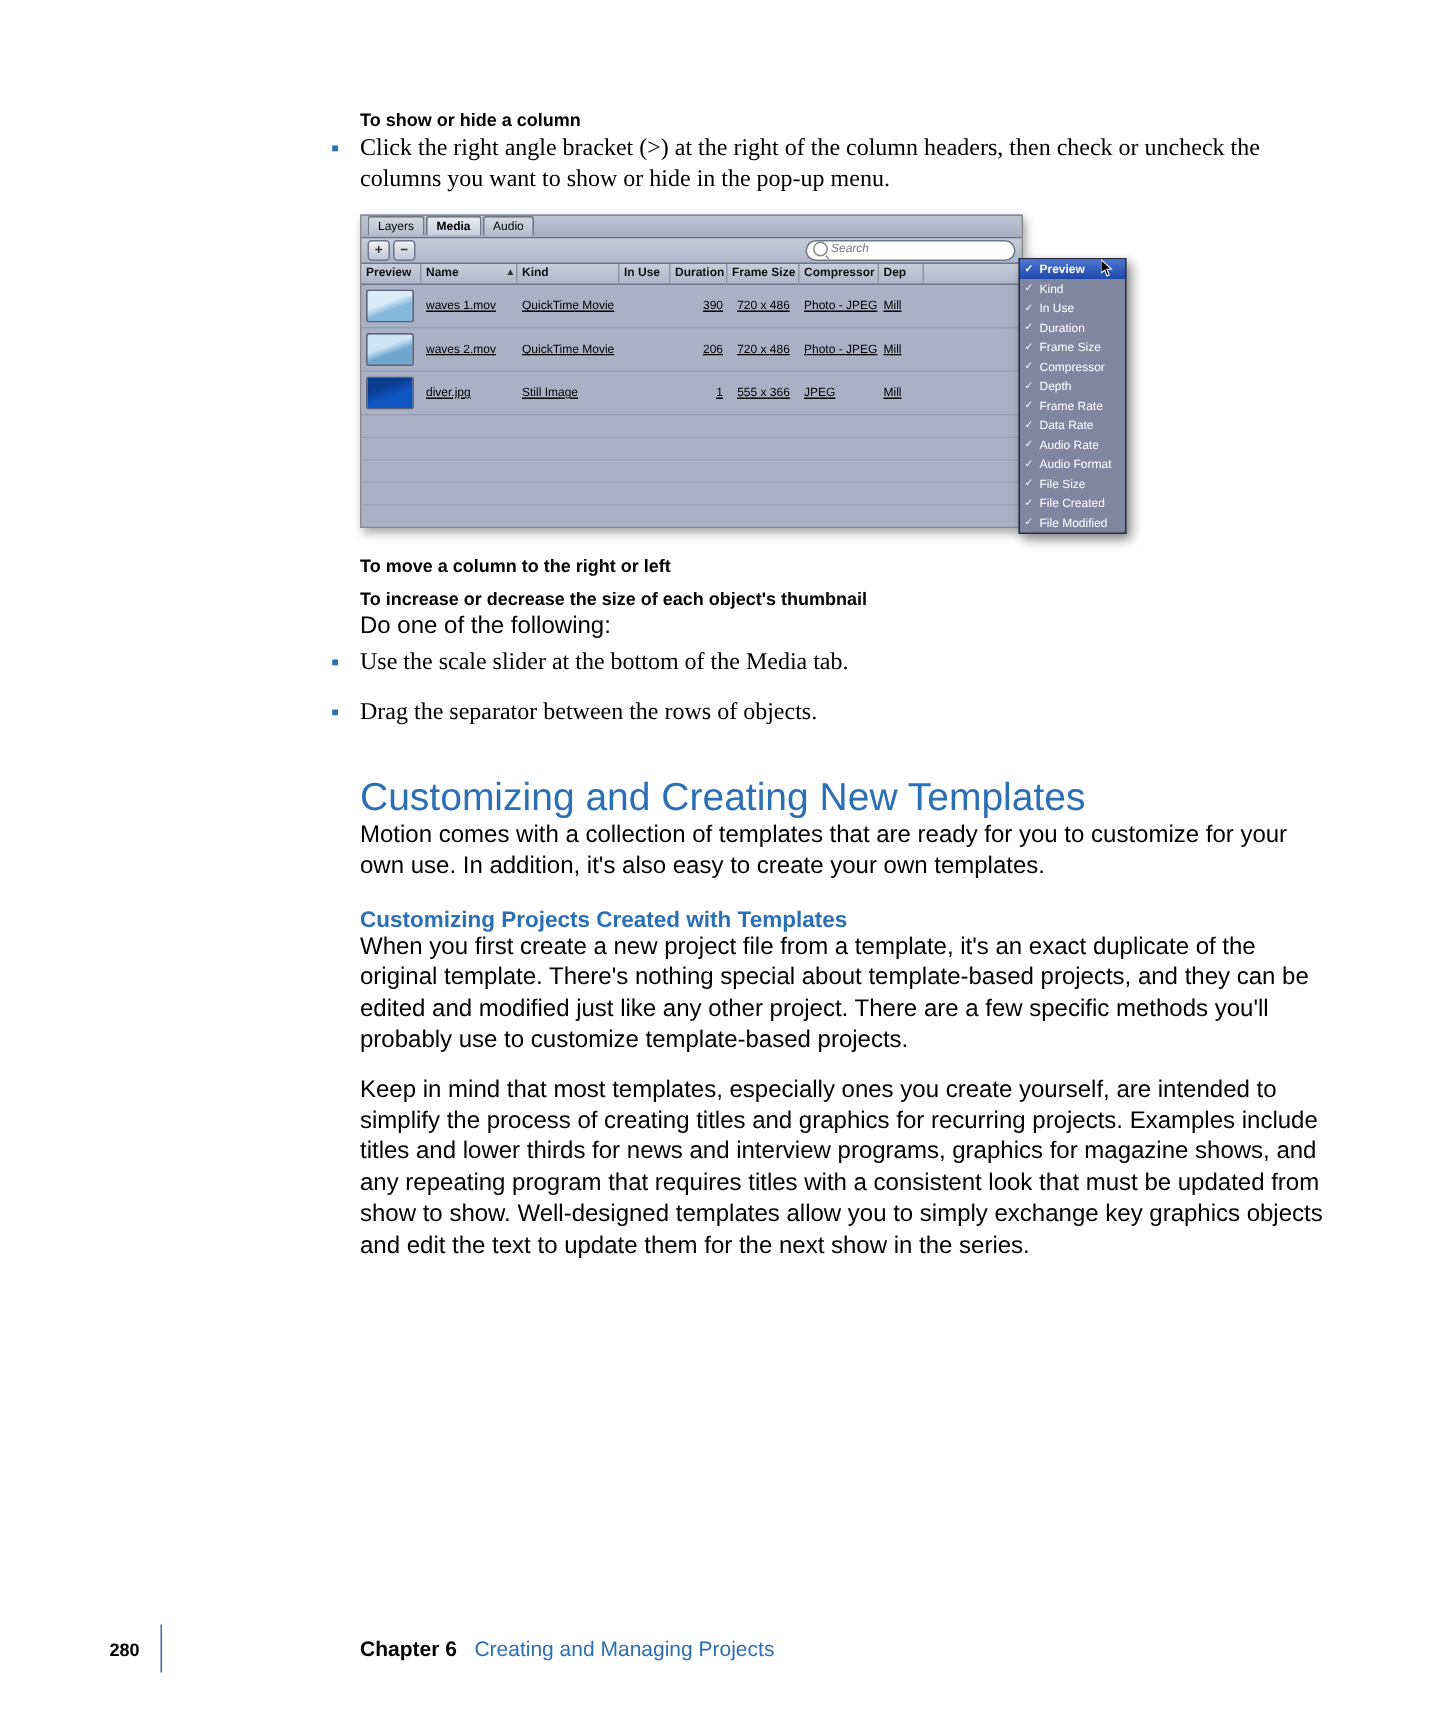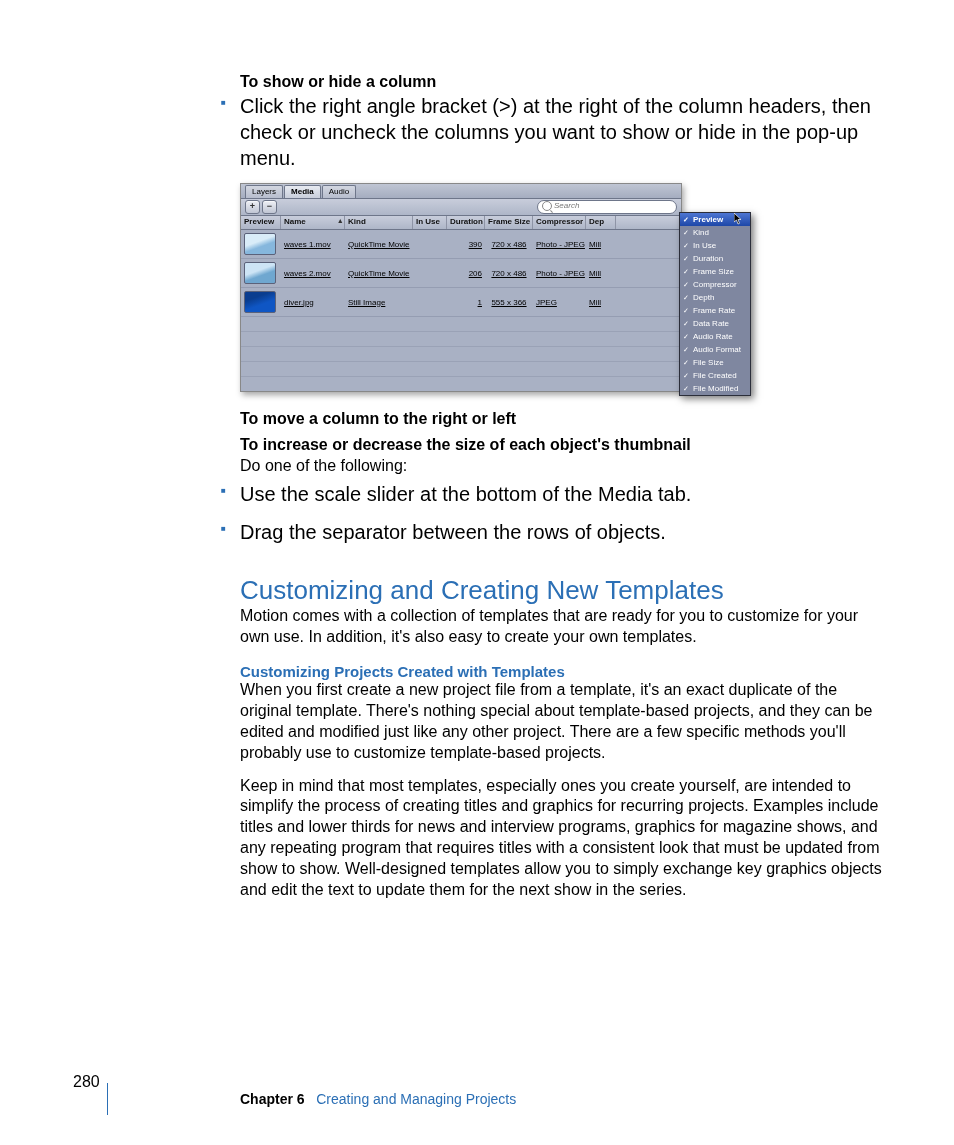--- a/index.html
+++ b/index.html
@@ -12,34 +12,35 @@
   }
   .page {
     position: relative;
     width: 954px;
     height: 1145px;
     box-sizing: border-box;
     padding: 73px 70px 0 240px;
   }
   .subhead {
     font-weight: 600;
-    font-size: 16px;
+    font-size: 12px;
     margin-bottom: 2px;
   }
   ul.square {
     list-style: none;
     margin: 0 0 12px 0;
     padding: 0;
   }
   ul.square li {
     position: relative;
     padding-left: 0;
     margin-left: -13px;
-    font-size: 20px;
+    font-size: 16px;
     line-height: 1.3;
+    font-family: Liberation Serif, serif;
   }
   ul.square li::before {
     content: "■";
     color: #2b6fb5;
     font-size: 8px;
     position: absolute;
     left: -6px;
     top: 5px;
   }
   ul.square li .li-body { margin-left: 13px; display:block; }
@@ -62,23 +63,23 @@
   }
   .footer {
     position: absolute;
     left: 0;
     bottom: 38px;
     width: 100%;
   }
   .footer .left {
     position: absolute;
     left: 73px;
-    bottom: 16px;
-    font-size: 16px;
-    font-weight: 400;
+    bottom: 0;
+    font-size: 12px;
+    font-weight: 700;
   }
   .footer .rule {
     position: absolute;
     left: 107px;
     bottom: -8px;
     width: 1px;
     height: 32px;
     background: #2b6fb5;
   }
   .footer .chap {

